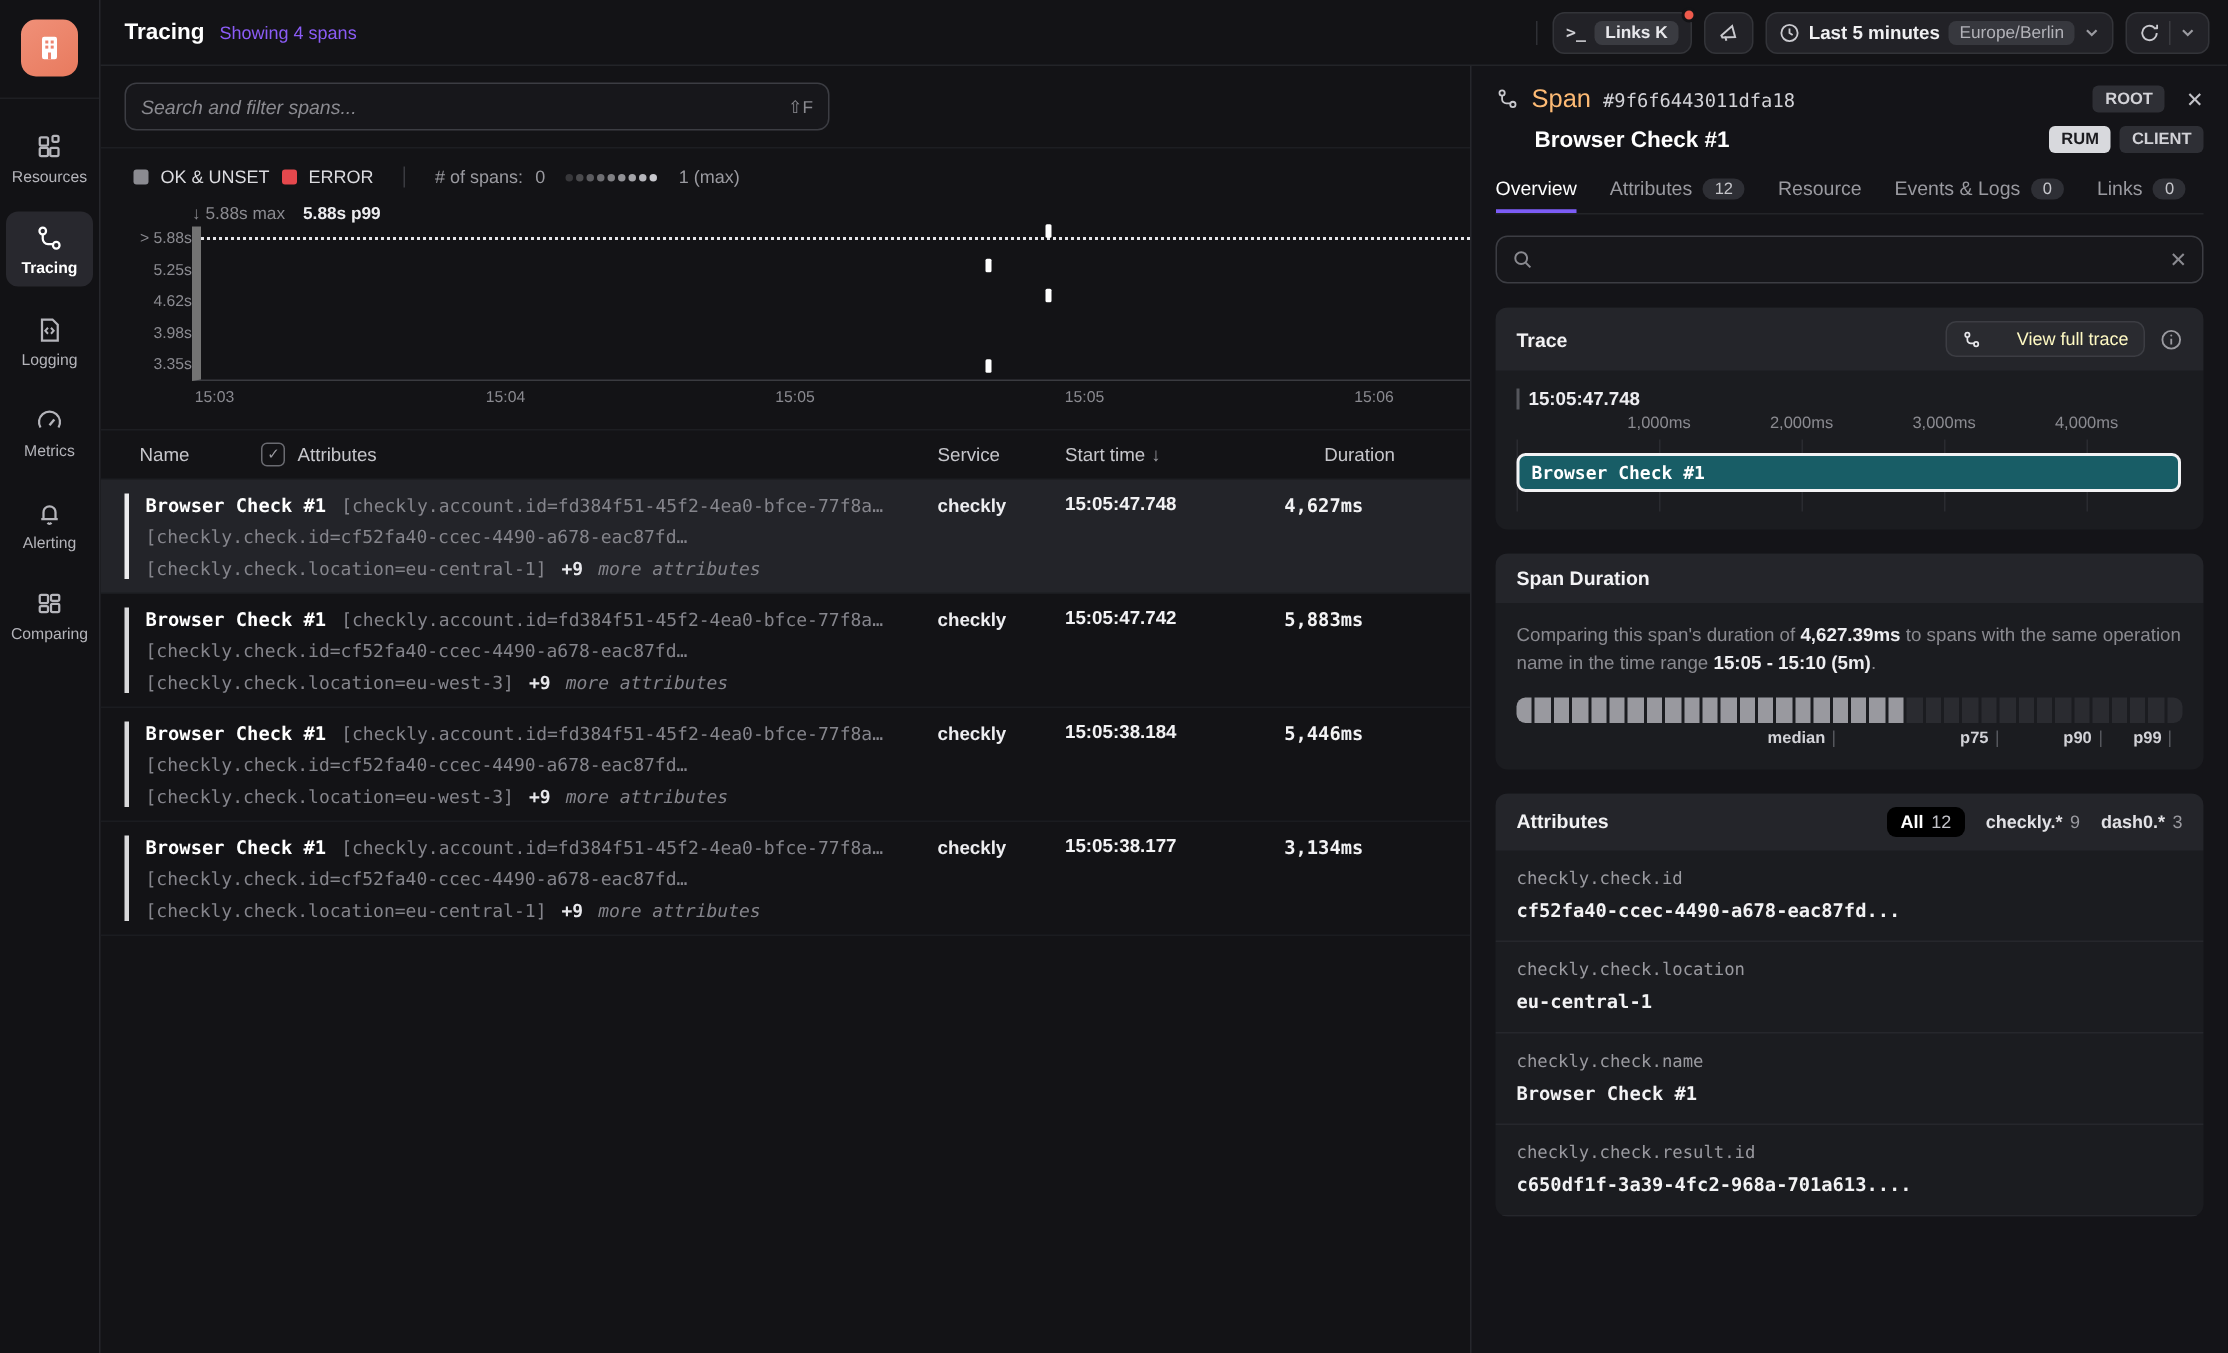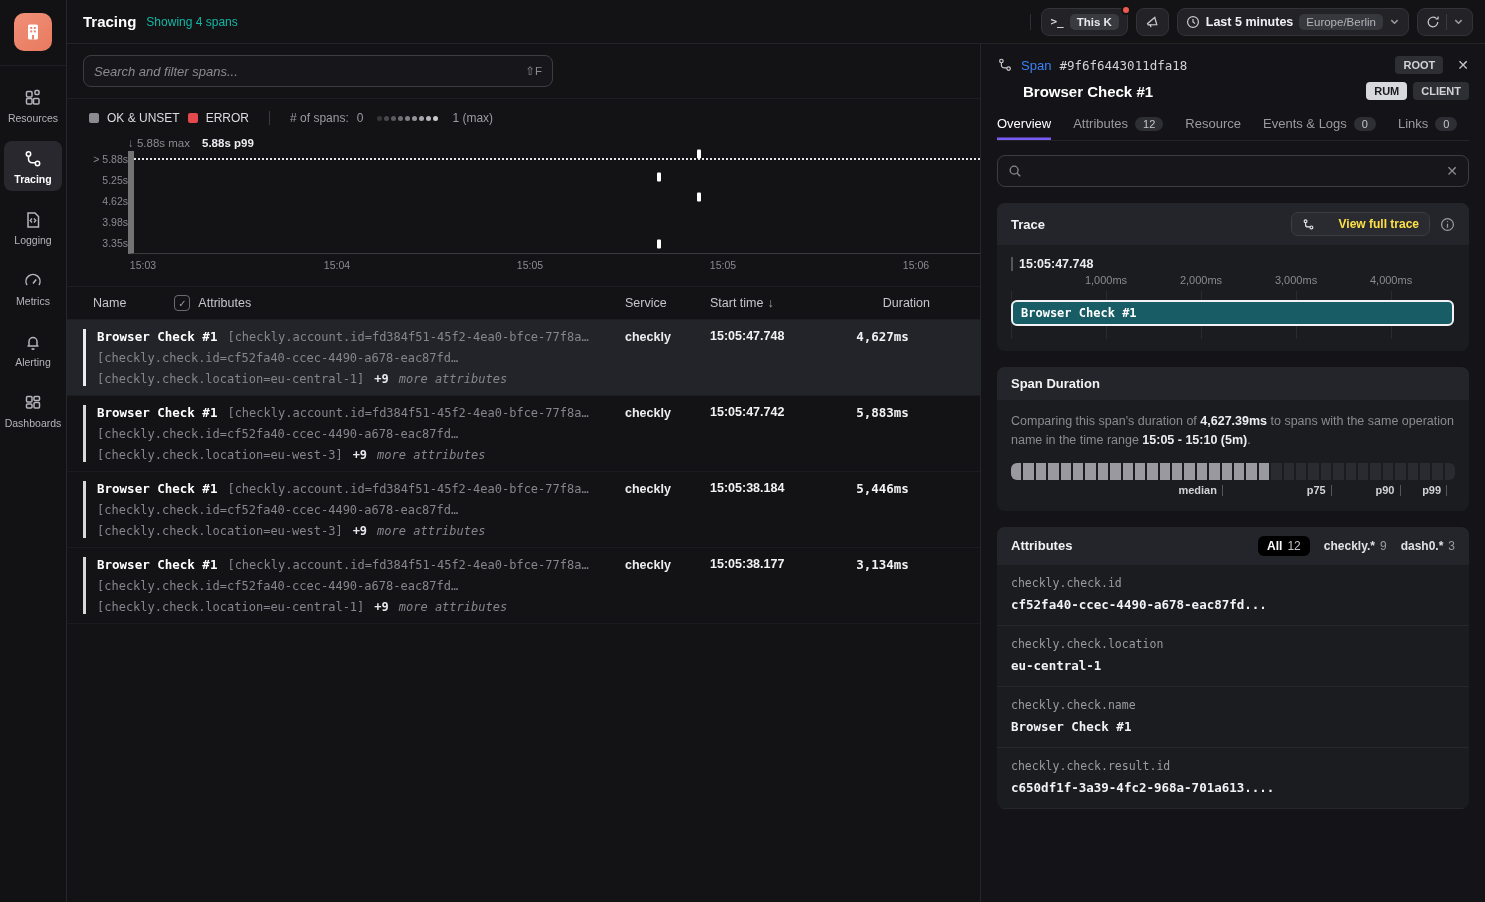--- a/index.html
+++ b/index.html
@@ -22,21 +22,21 @@
   .nav-item { width:58px; padding:8px 2px 6px; border-radius:8px; display:flex; flex-direction:column;
               align-items:center; gap:4px; color:#b4b4ba; font-size:10.5px; cursor:pointer;text-align:right; }
   .nav-item.active { background:#28282e; color:#fff; font-weight:bold; }
   .nav-item svg { display:block; }
 
   
   .main { flex:1; display:flex; flex-direction:column; min-width:0; }
   .topbar { height:44px; flex:none; border-bottom:1px solid #232428; display:flex; align-items:center;
             padding:0 12px 0 16px; }
   .page-title { font-size:15px; font-weight:bold; color:#fff; }
-  .page-sub { font-size:12px; color:#14b8a6; margin-left:10px; }
+  .page-sub { font-size:12px; color:#8b5cf6; margin-left:10px; }
   .controls { margin-left:auto; display:flex; align-items:center; gap:8px; }
   .ctl-div { width:1px; height:16px; background:#2f3035; margin-right:2px; }
   .btn { height:28px; background:#222227; border:1px solid #333439; border-radius:8px;
          display:flex; align-items:center; gap:6px; padding:0 8px; color:#d2d2d6; font-size:12px;
          position:relative; cursor:pointer; }
   .prompt-glyph { font-family:"DejaVu Sans Mono", monospace; font-size:11px; color:#cfcfd4; font-weight:bold; }
   .kbd { background:#3a3b41; border-radius:5px; padding:2px 7px; font-size:11.5px; font-weight:bold; color:#e8e8ec; }
   .red-dot { position:absolute; top:-4px; right:-4px; width:10px; height:10px; border-radius:50%;
              background:#ee5a4c; border:2px solid #131316; }
   .tz-badge { background:#37383e; border-radius:5px; padding:2px 7px; font-size:11.5px; color:#b2b2b8; }
@@ -102,21 +102,21 @@
   .rmore-txt { color:#85858c; font-style:italic; font-size:12px; }
   .rsvc { width:85px; font-weight:bold; font-size:12.5px; color:#ededf0; padding-top:1px; }
   .rstart { width:125px; font-weight:bold; font-size:12.5px; color:#f2f2f4; }
   .rdur { width:95px; text-align:center; font-family:"DejaVu Sans Mono",monospace; font-weight:bold;
           font-size:12.5px; color:#f2f2f4; }
 
   
   .panel { width:505px; flex:none; border-left:1px solid #26272c; background:#141418;
            padding:12px 16px; overflow:hidden; }
   .ph-top { display:flex; align-items:center; gap:8px; }
-  .ph-label { color:#3b82f6; font-size:13px; }
+  .ph-label { color:#fdba74; font-size:17px; }
   .ph-id { font-family:"DejaVu Sans Mono",monospace; font-size:12.5px; color:#d2d2d7; }
   .badge { background:#2e2f35; color:#d2d2d7; font-size:11px; font-weight:bold; padding:3px 8px;
            border-radius:4px; }
   .badge.light { background:#d8d9dd; color:#1b1b1f; }
   .close-x { margin-left:6px; color:#c2c2c8; font-size:14px; cursor:pointer; }
   .ph-title-row { display:flex; align-items:center; margin-top:8px; }
   .ph-title { font-size:15px; font-weight:bold; color:#fff; margin-left:26px; }
   .ph-badges { margin-left:auto; display:flex; gap:6px; }
   .spacer { flex:1; }
 
@@ -131,21 +131,21 @@
                   display:flex; align-items:center; padding:0 10px; gap:8px; background:#17171b; }
   .panel-search input { flex:1; background:transparent; border:none; outline:none; color:#d6d6da; font-size:13px; }
   .icon-gray { color:#8a8a90; }
 
   .card { margin-top:16px; border-radius:8px; background:#1b1c20; overflow:hidden; }
   .card-head { background:#24252a; padding:9px 14px; display:flex; align-items:center; }
   .card-title { font-size:13px; font-weight:bold; color:#f2f2f4; }
   .card-body { padding:12px 14px; }
 
   .vft-btn { margin-left:auto; display:flex; align-items:center; gap:24px; border:1px solid #3c3d43;
-             border-radius:7px; padding:4px 10px; font-size:12px; font-weight:bold; color:#fde047;
+             border-radius:7px; padding:4px 10px; font-size:12px; font-weight:normal; color:#fef9c3;
              background:#2a2b30; cursor:pointer; }
   .info-icon { margin-left:10px; color:#9a9aa0; }
 
   .tl-start { font-size:12.5px; font-weight:bold; color:#ededf0; border-left:2px solid #55565c;
               padding-left:6px; }
   .tl-ticks { position:relative; height:15px; margin-top:3px; font-size:11px; color:#8a8a90; }
   .tl-ticks span { position:absolute; transform:translateX(-50%); }
   .tl-ticks span:nth-child(1){left:21.4%;} .tl-ticks span:nth-child(2){left:42.8%;}
   .tl-ticks span:nth-child(3){left:64.2%;} .tl-ticks span:nth-child(4){left:85.6%;}
   .tl-area { position:relative; height:48px; margin-top:2px; }
@@ -242,35 +242,35 @@
         </svg>
         <span>Alerting</span>
       </div>
       <div class="nav-item">
         <svg width="20" height="20" viewBox="0 0 20 20" fill="none" stroke="currentColor" stroke-width="1.5">
           <rect x="3.5" y="3.5" width="5.5" height="5.5" rx="1"></rect>
             <rect x="11" y="3.5" width="5.5" height="4" rx="1"></rect>
           <rect x="3.5" y="11" width="5.5" height="4" rx="1"></rect>
             <rect x="11" y="9.5" width="5.5" height="5.5" rx="1"></rect>
         </svg>
-        <span>Dashboards</span>
+        <span>Comparing</span>
       </div>
     </div>
   </div>
 
   <div class="main">
 
     <div class="topbar">
       <span class="page-title">Tracing</span>
       <span class="page-sub">Showing 4 spans</span>
       <div class="controls">
         <div class="ctl-div"></div>
         <div class="btn">
           <span class="prompt-glyph">&gt;_</span>
-          <span class="kbd">This K</span>
+          <span class="kbd">Links K</span>
           <span class="red-dot"></span>
         </div>
         <div class="btn">
           <svg width="15" height="15" viewBox="0 0 16 16" fill="none" stroke="#c9c9ce" stroke-width="1.4">
             <path d="M2.5 9.5 l8.5-5.5 1 8 -9-1 z" transform="rotate(-8 8 8)"></path>
             <path d="M5.5 11 l.8 3"></path>
           </svg>
         </div>
         <div class="btn">
           <svg width="14" height="14" viewBox="0 0 16 16" fill="none" stroke="#c9c9ce" stroke-width="1.4">

